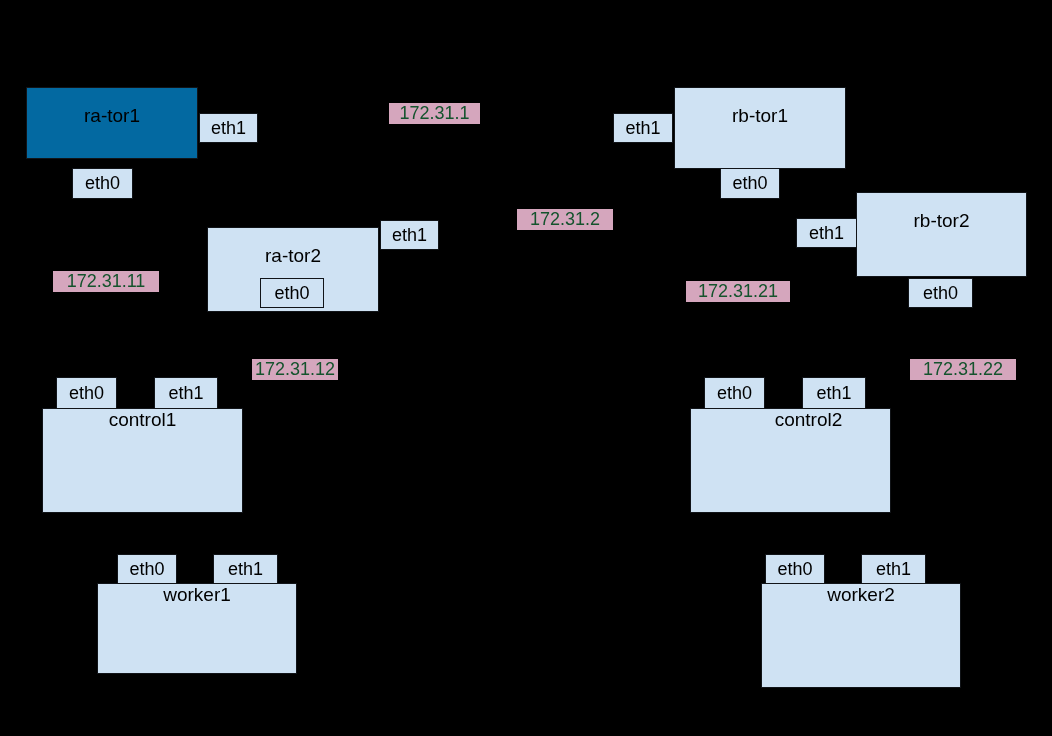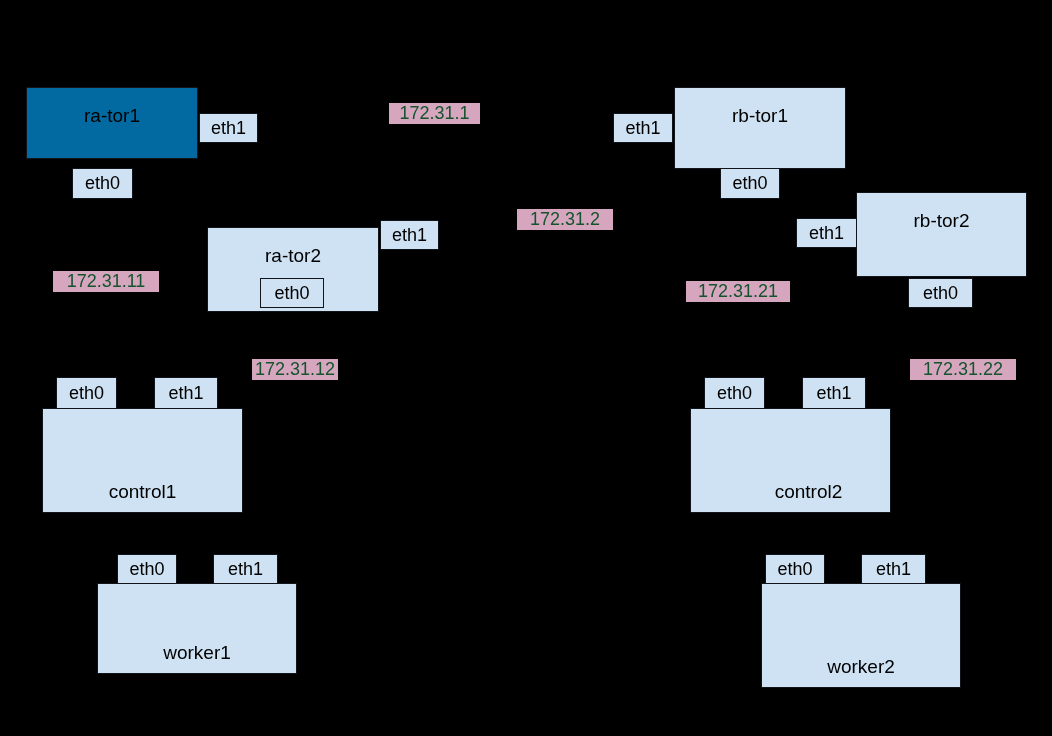--- a/index.html
+++ b/index.html
@@ -26,21 +26,21 @@
   .node-label {
     display: block;
     width: 100%;
     text-align: center;
     font-size: 19px;
     line-height: 22px;
     color: #000000;
   }
   .node.label-upper { display: flex; align-items: flex-start; }
   .node.label-upper .node-label { padding-top: 17px; }
-  .node.label-bottom { display: flex; align-items: flex-end; }
+  .node.label-bottom { display: flex; }
   .node.label-bottom .node-label { padding-bottom: 9px; }
   .port {
     position: absolute;
     background: #cfe2f3;
     border: 1.4px solid #111418;
     box-sizing: border-box;
     z-index: 2;
     display: flex;
     align-items: center;
     justify-content: center;

